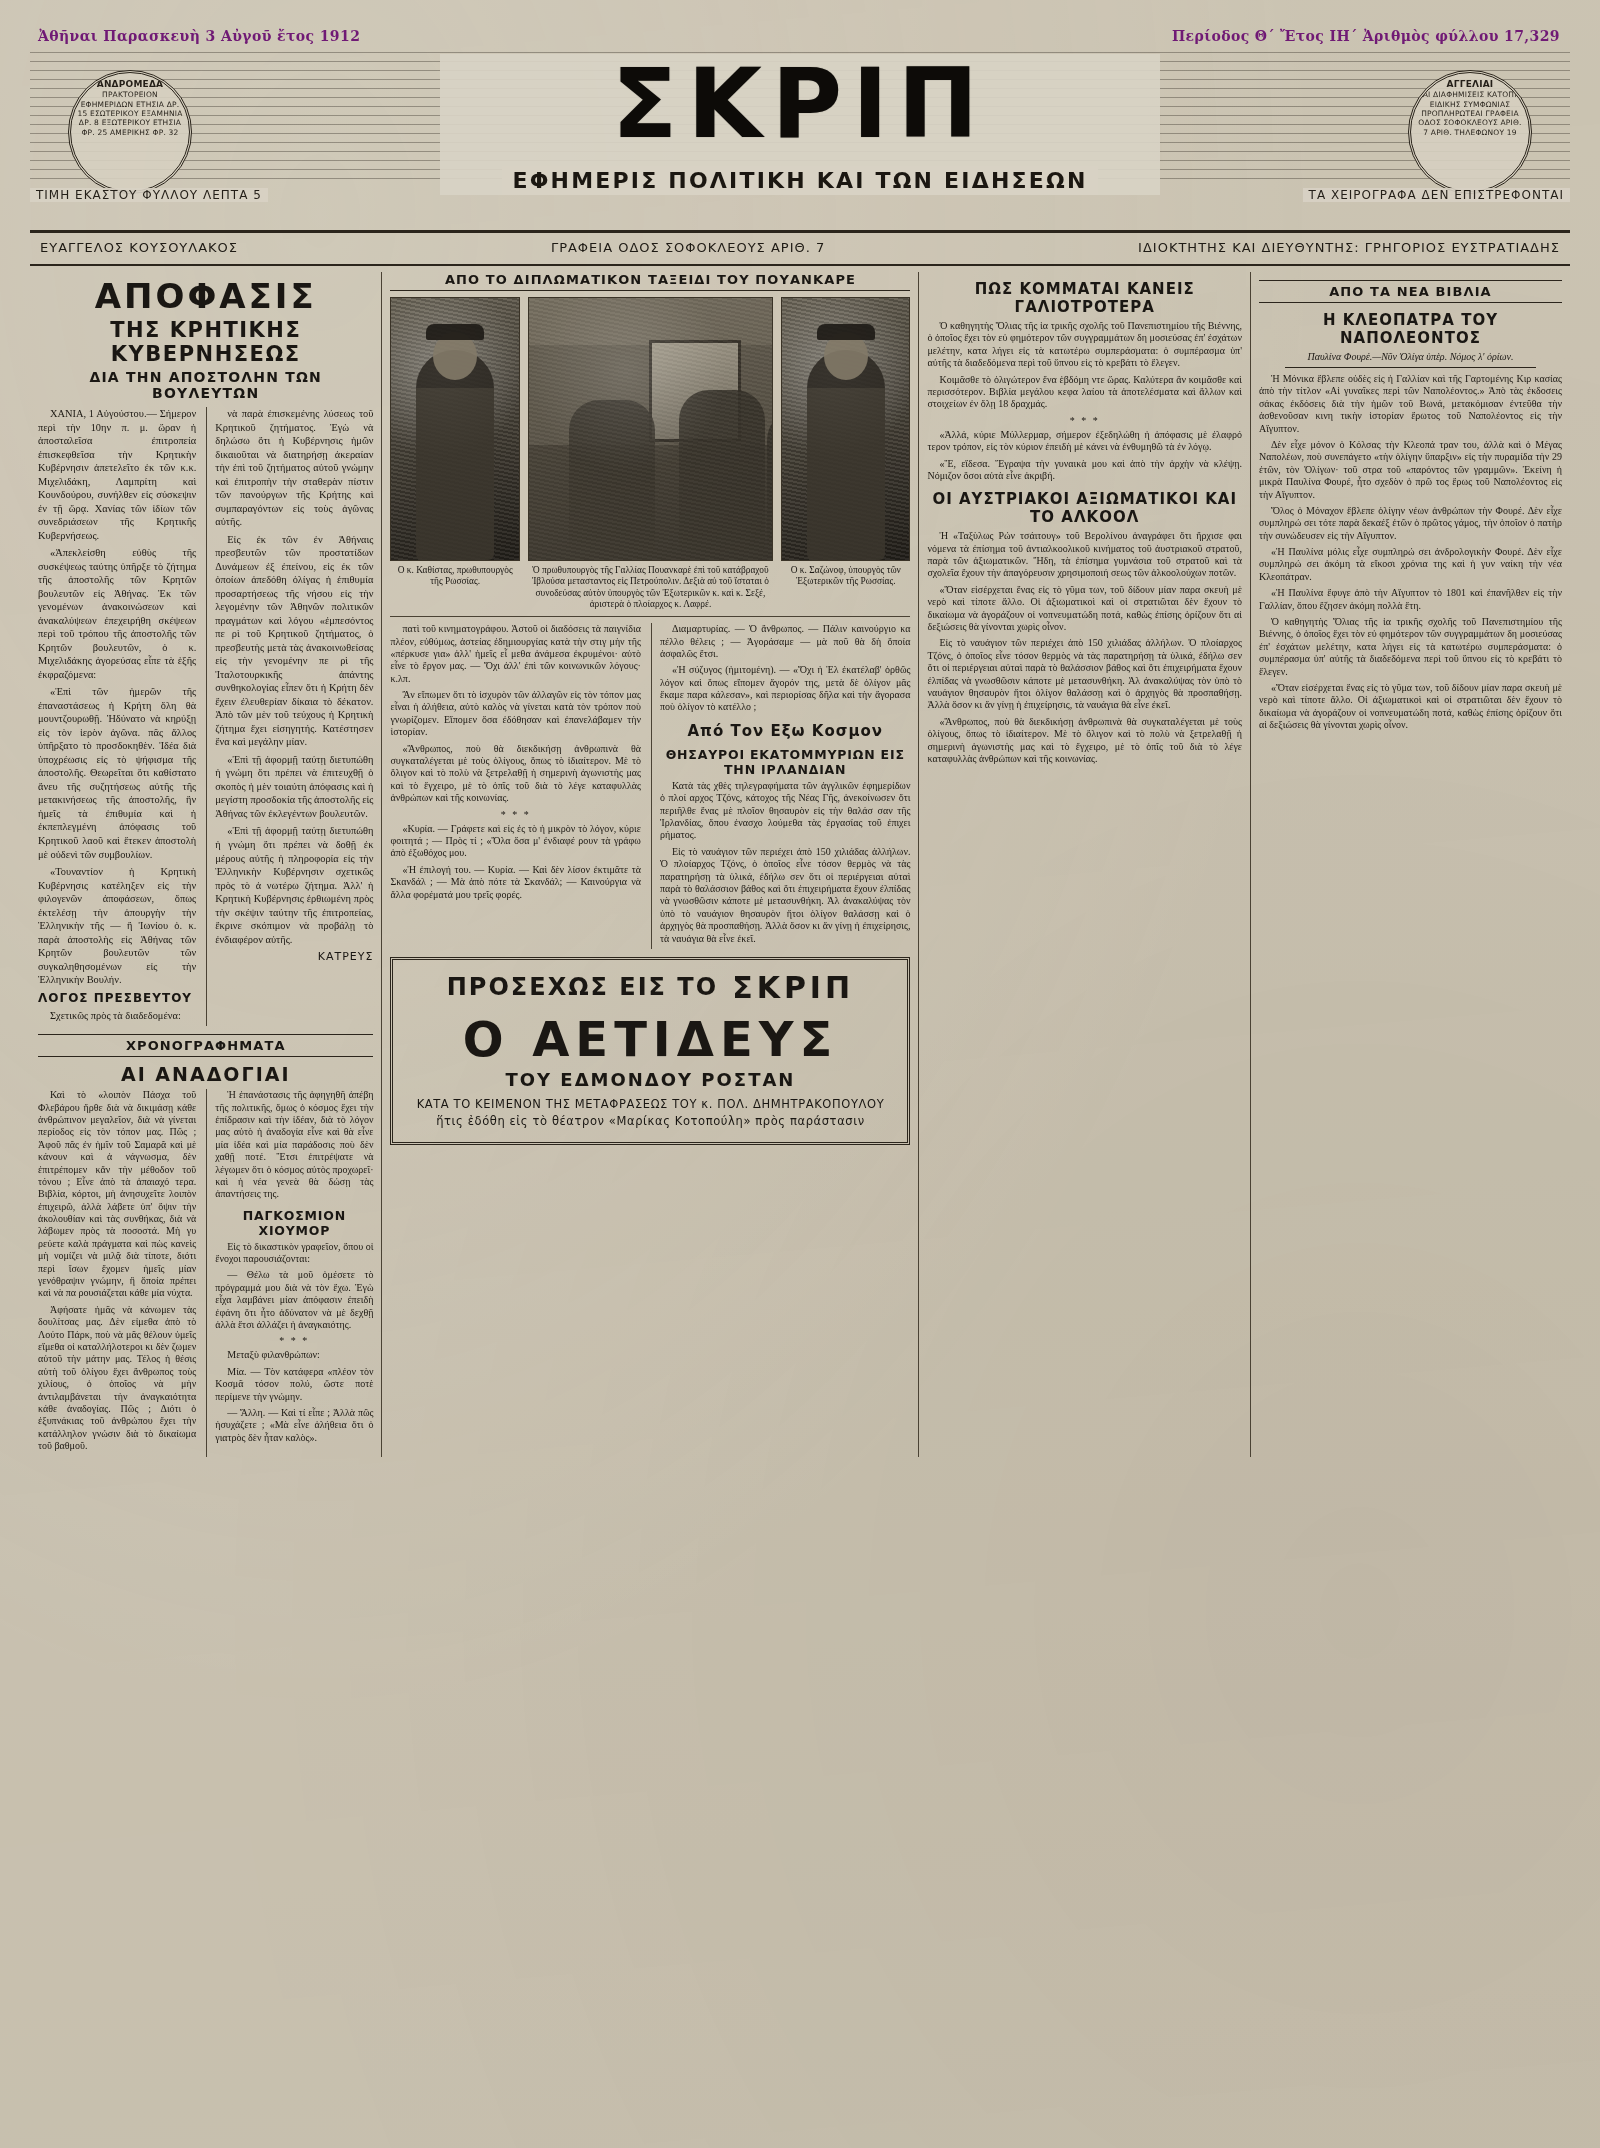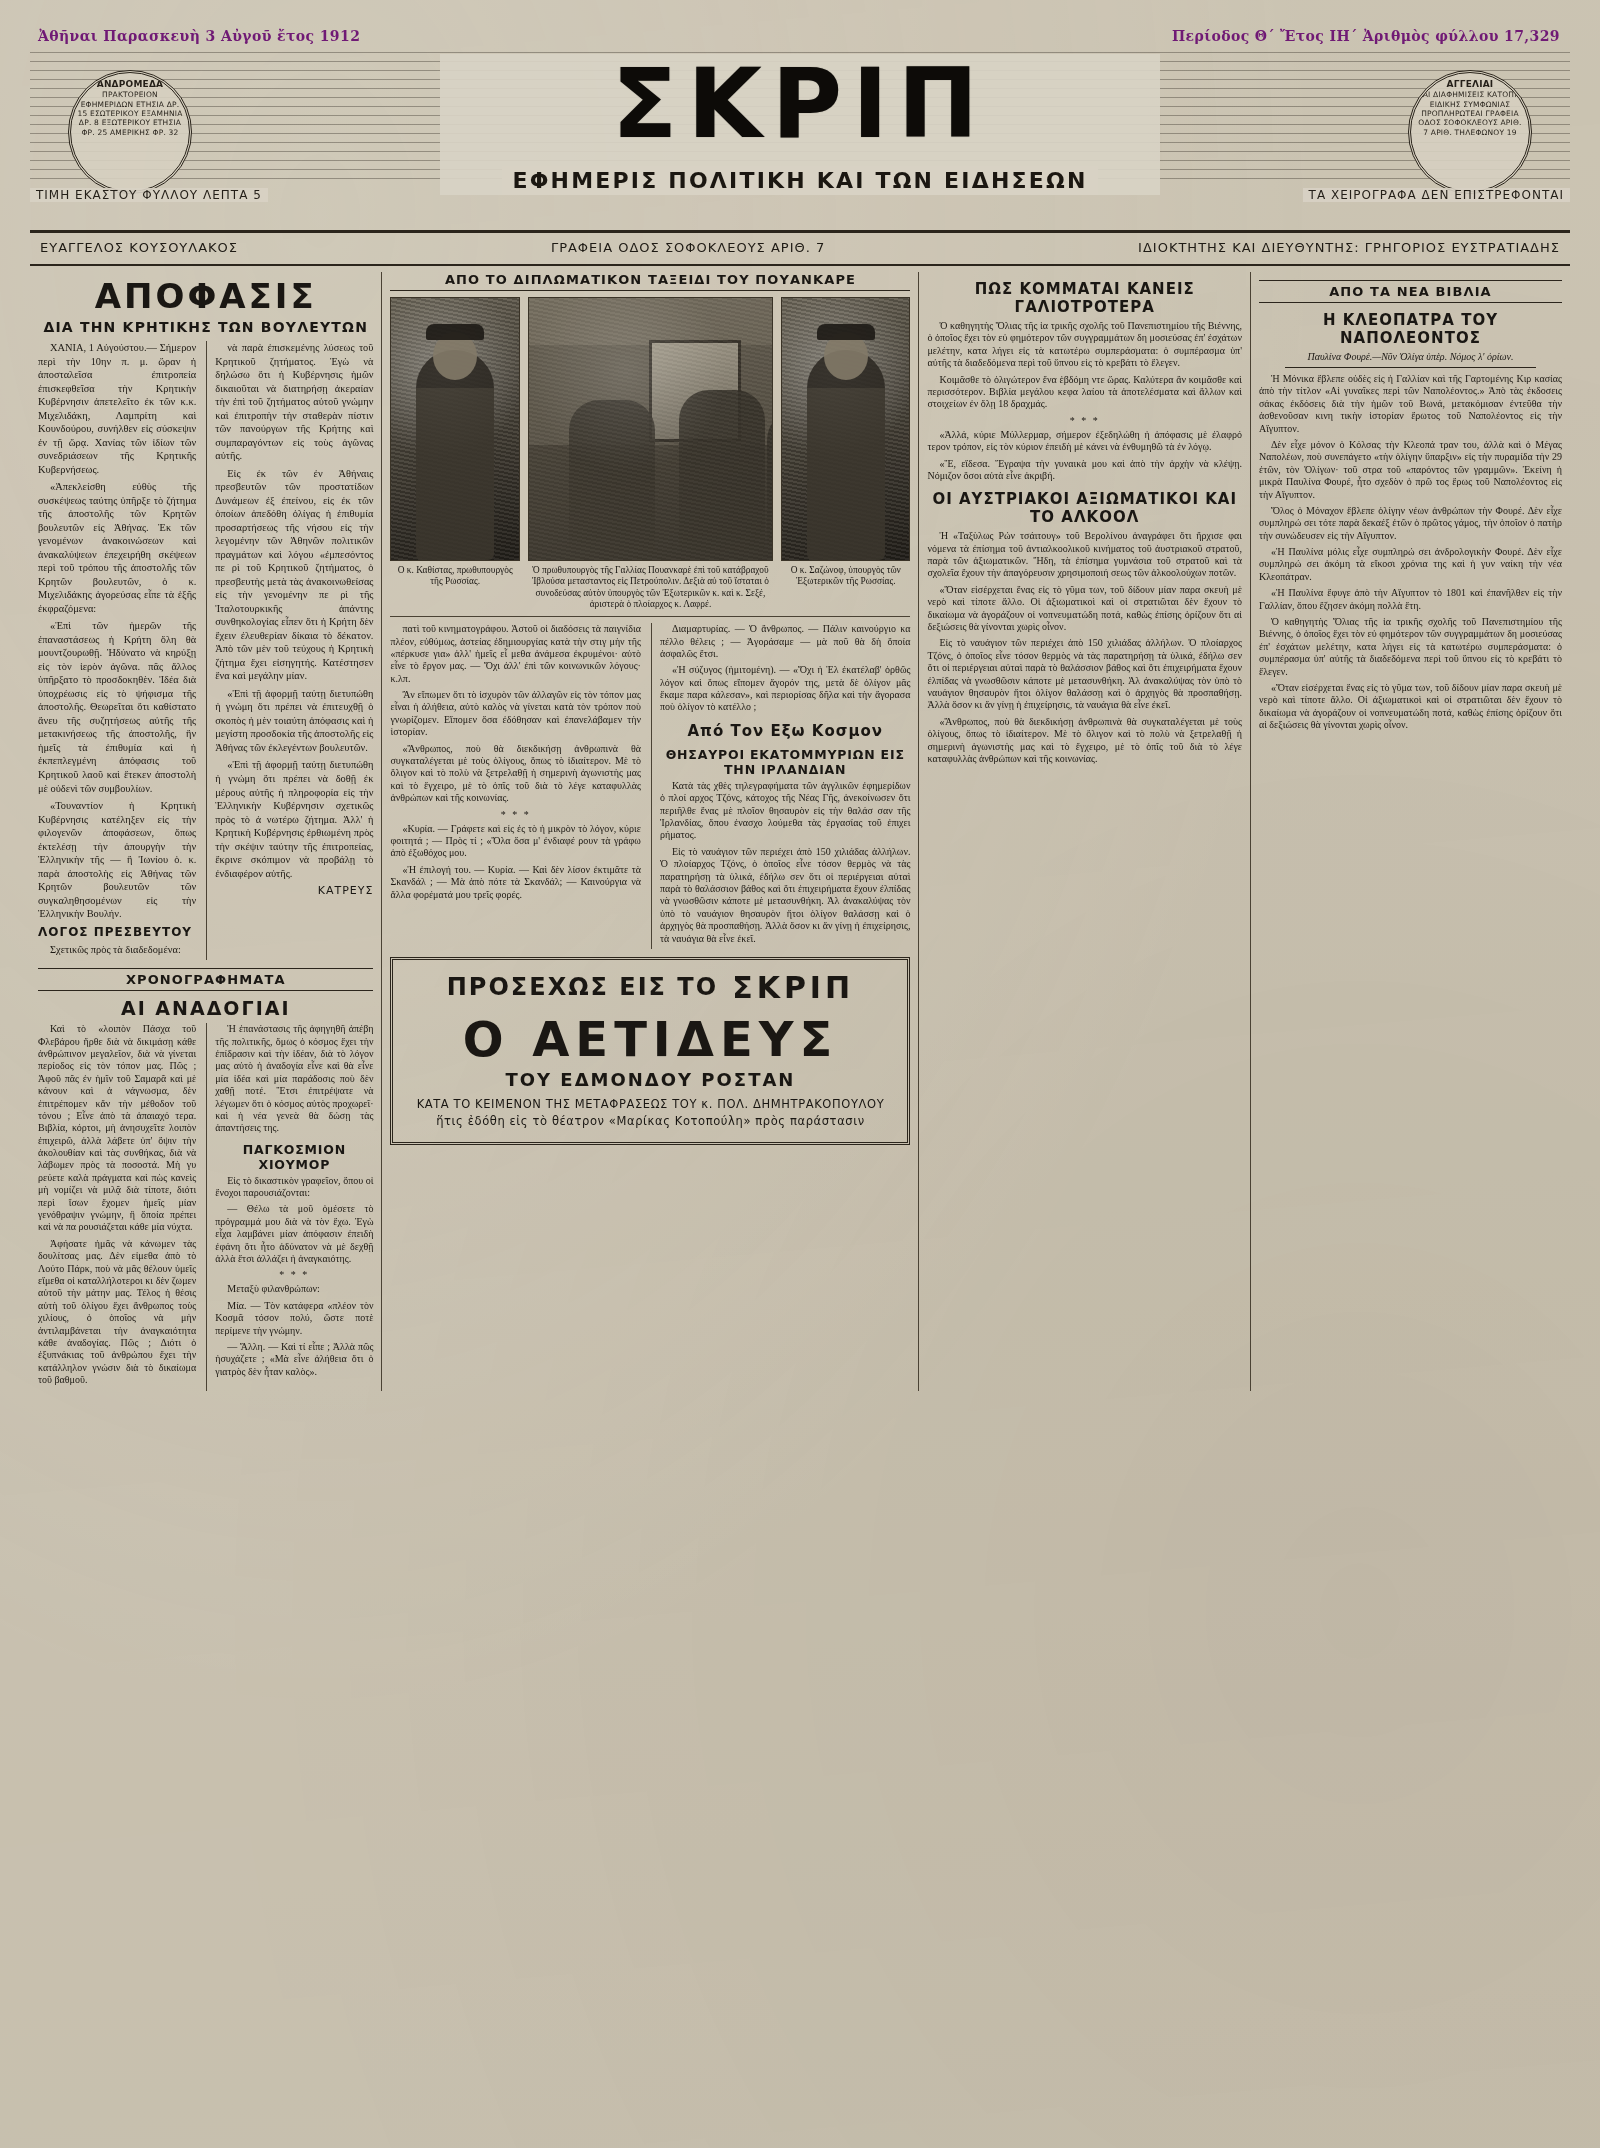--- a/index.html
+++ b/index.html
@@ -445,21 +445,22 @@
       <span>ΕΥΑΓΓΕΛΟΣ ΚΟΥΣΟΥΛΑΚΟΣ</span>
       <span>ΓΡΑΦΕΙΑ ΟΔΟΣ ΣΟΦΟΚΛΕΟΥΣ ΑΡΙΘ. 7</span>
       <span>ΙΔΙΟΚΤΗΤΗΣ ΚΑΙ ΔΙΕΥΘΥΝΤΗΣ: ΓΡΗΓΟΡΙΟΣ ΕΥΣΤΡΑΤΙΑΔΗΣ</span>
     </div>
 
     <div class="content">
 
       <div class="col colA">
         <div class="hl-center">
           <h1 class="head-main">ΑΠΟΦΑΣΙΣ</h1>
-          <h3 class="head-sub2">ΔΙΑ ΤΗΝ ΚΡΗΤΙΚΗΣ ΤΩΝ ΒΟΥΛΕΥΤΩΝ</h3>
+          <h2 class="head-sub">ΤΗΣ ΚΡΗΤΙΚΗΣ ΚΥΒΕΡΝΗΣΕΩΣ</h2>
+          <h3 class="head-sub2">ΔΙΑ ΤΗΝ ΑΠΟΣΤΟΛΗΝ ΤΩΝ ΒΟΥΛΕΥΤΩΝ</h3>
         </div>
         <div class="two-sub">
           <div class="sc">
             <p class="body">ΧΑΝΙΑ, 1 Αὐγούστου.— Σήμερον περὶ τὴν 10ην π. μ. ὥραν ἡ ἀποσταλεῖσα ἐπιτροπεία ἐπισκεφθεῖσα τὴν Κρητικὴν Κυβέρνησιν ἀπετελεῖτο ἐκ τῶν κ.κ. Μιχελιδάκη, Λαμπρίτη καὶ Κουνδούρου, συνήλθεν εἰς σύσκεψιν ἐν τῇ ὥρᾳ. Χανίας τῶν ἰδίων τῶν συνεδριάσεων τῆς Κρητικῆς Κυβερνήσεως.</p>
             <p class="body">«Ἀπεκλείσθη εὐθὺς τῆς συσκέψεως ταύτης ὑπῆρξε τὸ ζήτημα τῆς ἀποστολῆς τῶν Κρητῶν βουλευτῶν εἰς Ἀθήνας. Ἐκ τῶν γενομένων ἀνακοινώσεων καὶ ἀνακαλύψεων ἐπεχειρήθη σκέψεων περὶ τοῦ τρόπου τῆς ἀποστολῆς τῶν Κρητῶν βουλευτῶν, ὁ κ. Μιχελιδάκης ἀγορεύσας εἶπε τὰ ἑξῆς ἐκφραζόμενα:</p>
             <p class="body">«Ἐπὶ τῶν ἡμερῶν τῆς ἐπαναστάσεως ἡ Κρήτη ὅλη θὰ μουντζουρωθῇ. Ἡδύνατο νὰ κηρύξῃ εἰς τὸν ἱερὸν ἀγῶνα. πᾶς ἄλλος ὑπῆρξατο τὸ προσδοκηθὲν. Ἰδέα διὰ ὑποχρέωσις εἰς τὸ ψήφισμα τῆς ἀποστολῆς. Θεωρεῖται ὅτι καθίστατο ἄνευ τῆς συζητήσεως αὐτῆς τῆς μετακινήσεως τῆς ἀποστολῆς, ἣν ἡμεῖς τὰ ἐπιθυμία καὶ ἡ ἐκπεπλεγμένη ἀπόφασις τοῦ Κρητικοῦ λαοῦ καὶ ἔτεκεν ἀποστολὴ μὲ οὐδενὶ τῶν συμβουλίων.</p>
             <p class="body">«Τουναντίον ἡ Κρητικὴ Κυβέρνησις κατέληξεν εἰς τὴν φιλογενῶν ἀποφάσεων, ὅπως ἐκτελέσῃ τὴν ἀπουργὴν τὴν Ἑλληνικὴν τῆς — ἢ Ἰωνίου ὁ. κ. παρὰ ἀποστολὴς εἰς Ἀθήνας τῶν Κρητῶν βουλευτῶν τῶν συγκαληθησομένων εἰς τὴν Ἑλληνικὴν Βουλήν.</p>
             <div class="byline-left">ΛΟΓΟΣ ΠΡΕΣΒΕΥΤΟΥ</div>
             <p class="body">Σχετικῶς πρὸς τὰ διαδεδομένα:</p>
           </div>

